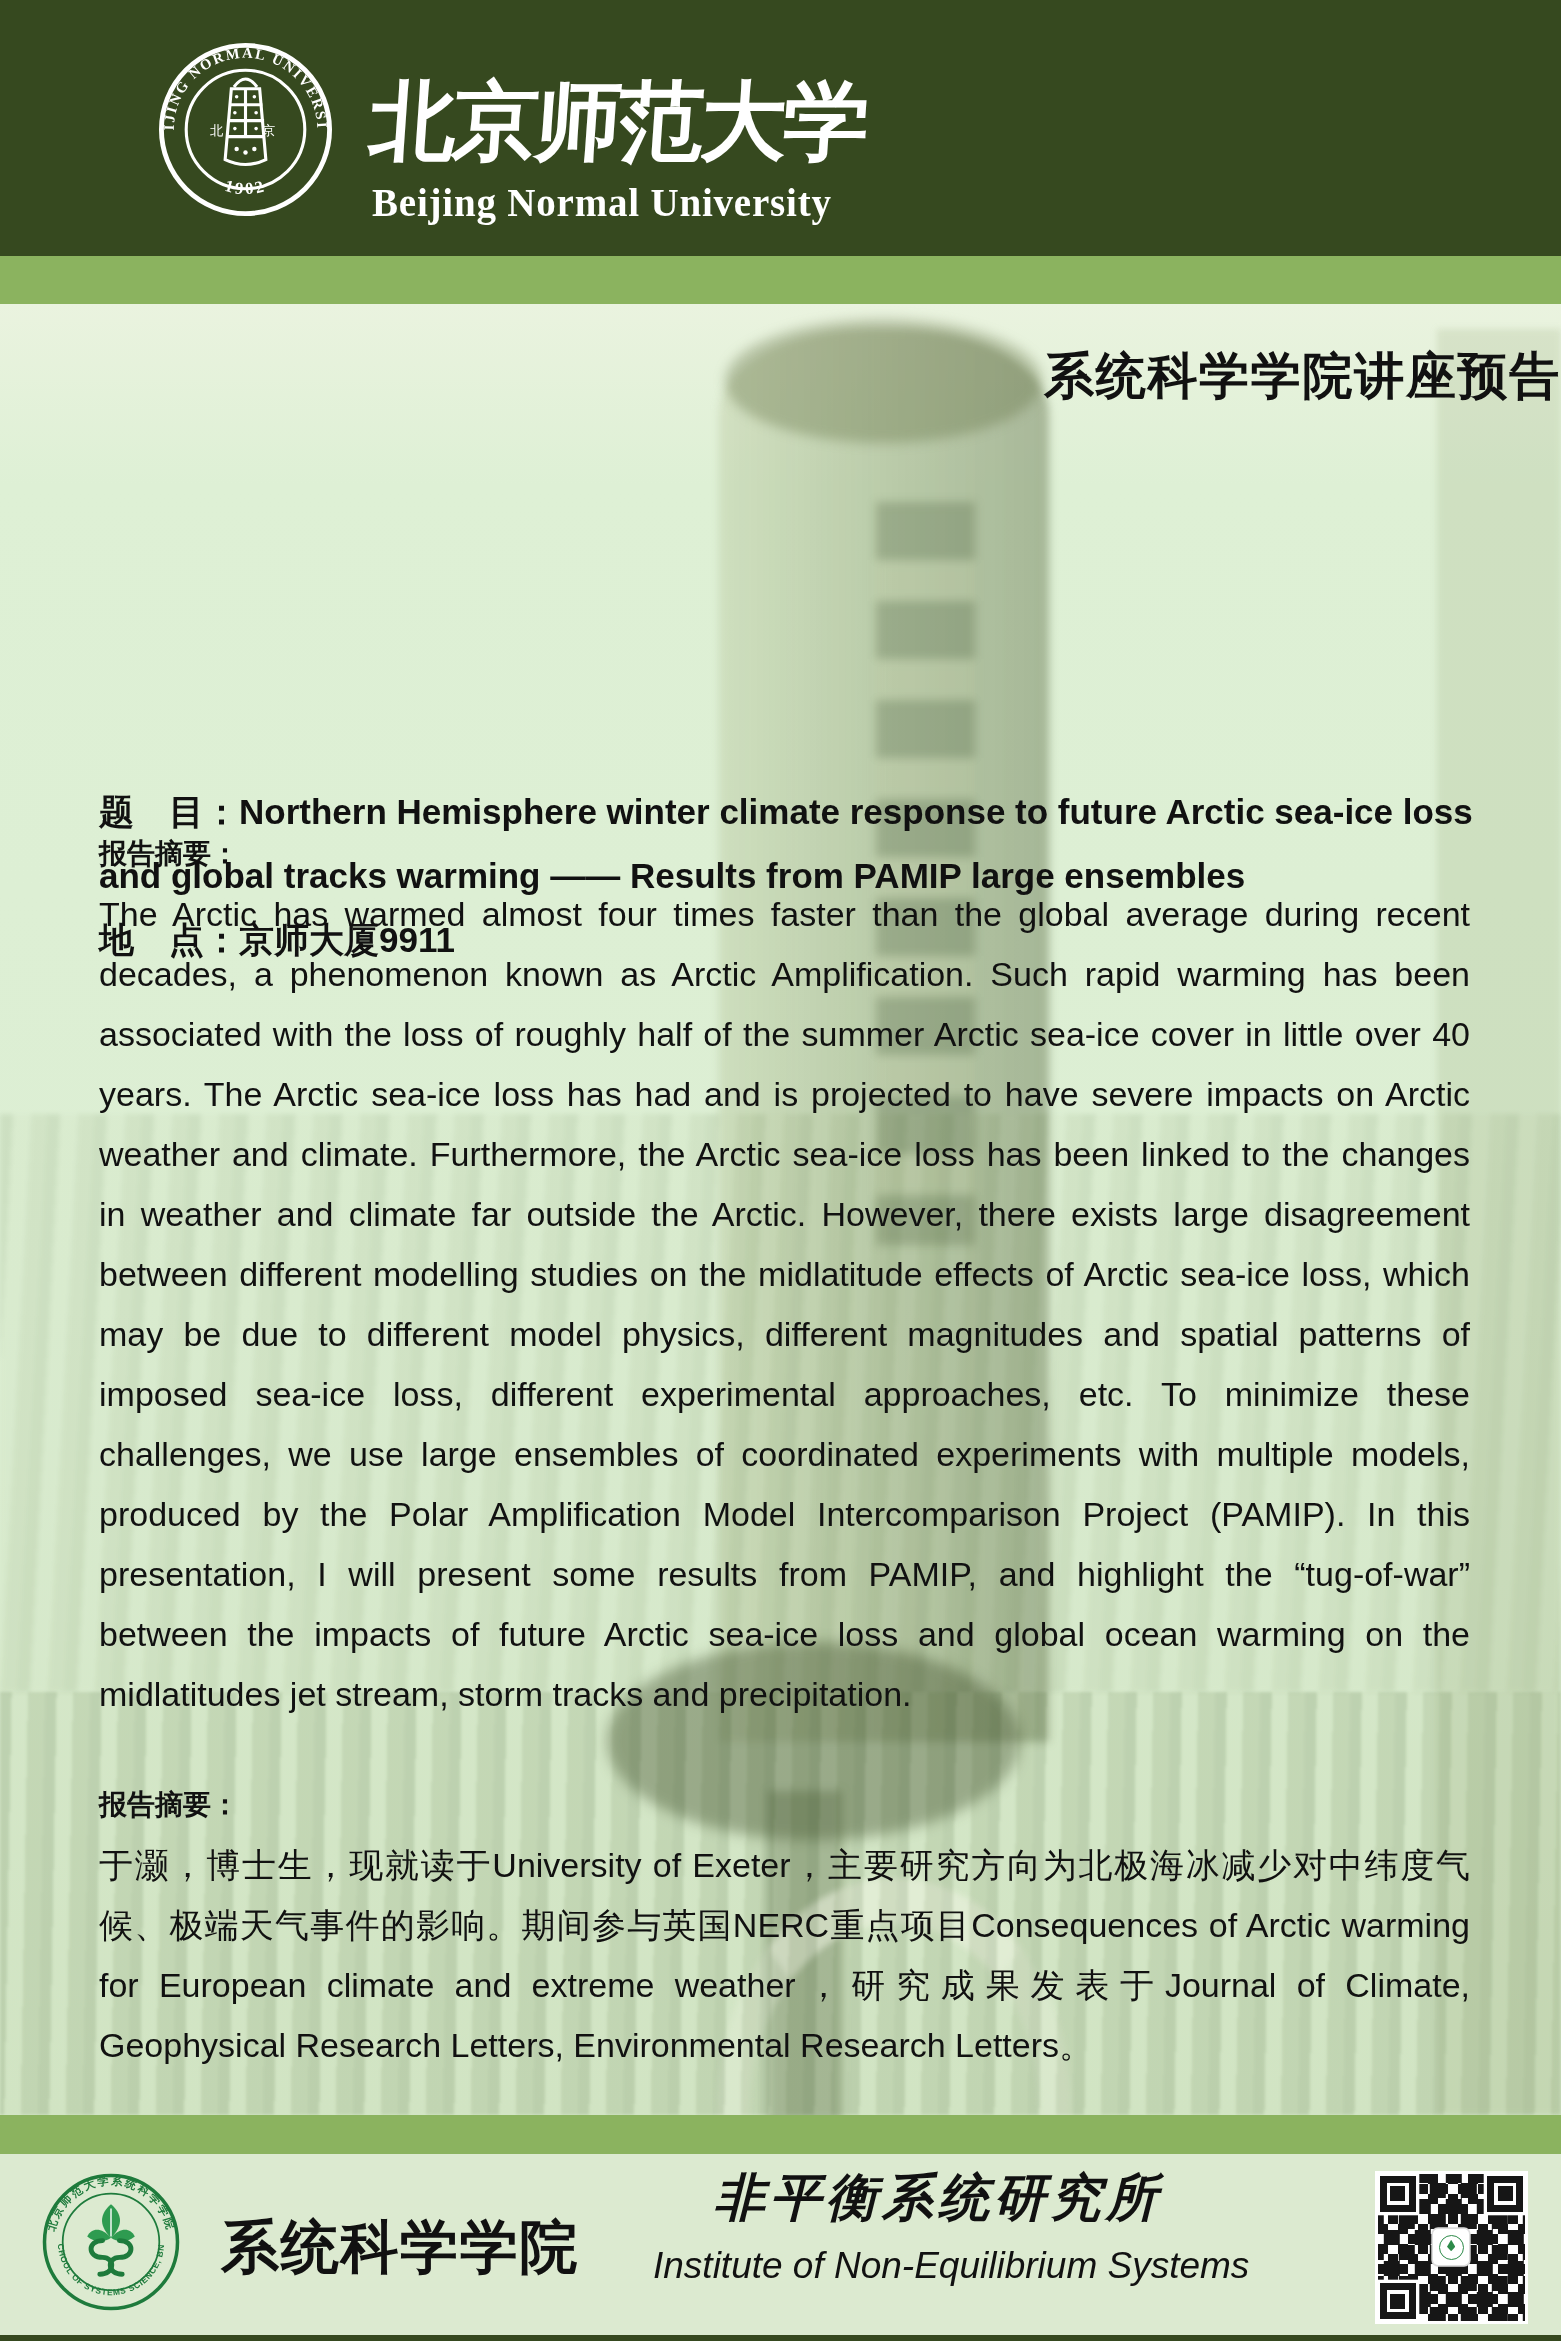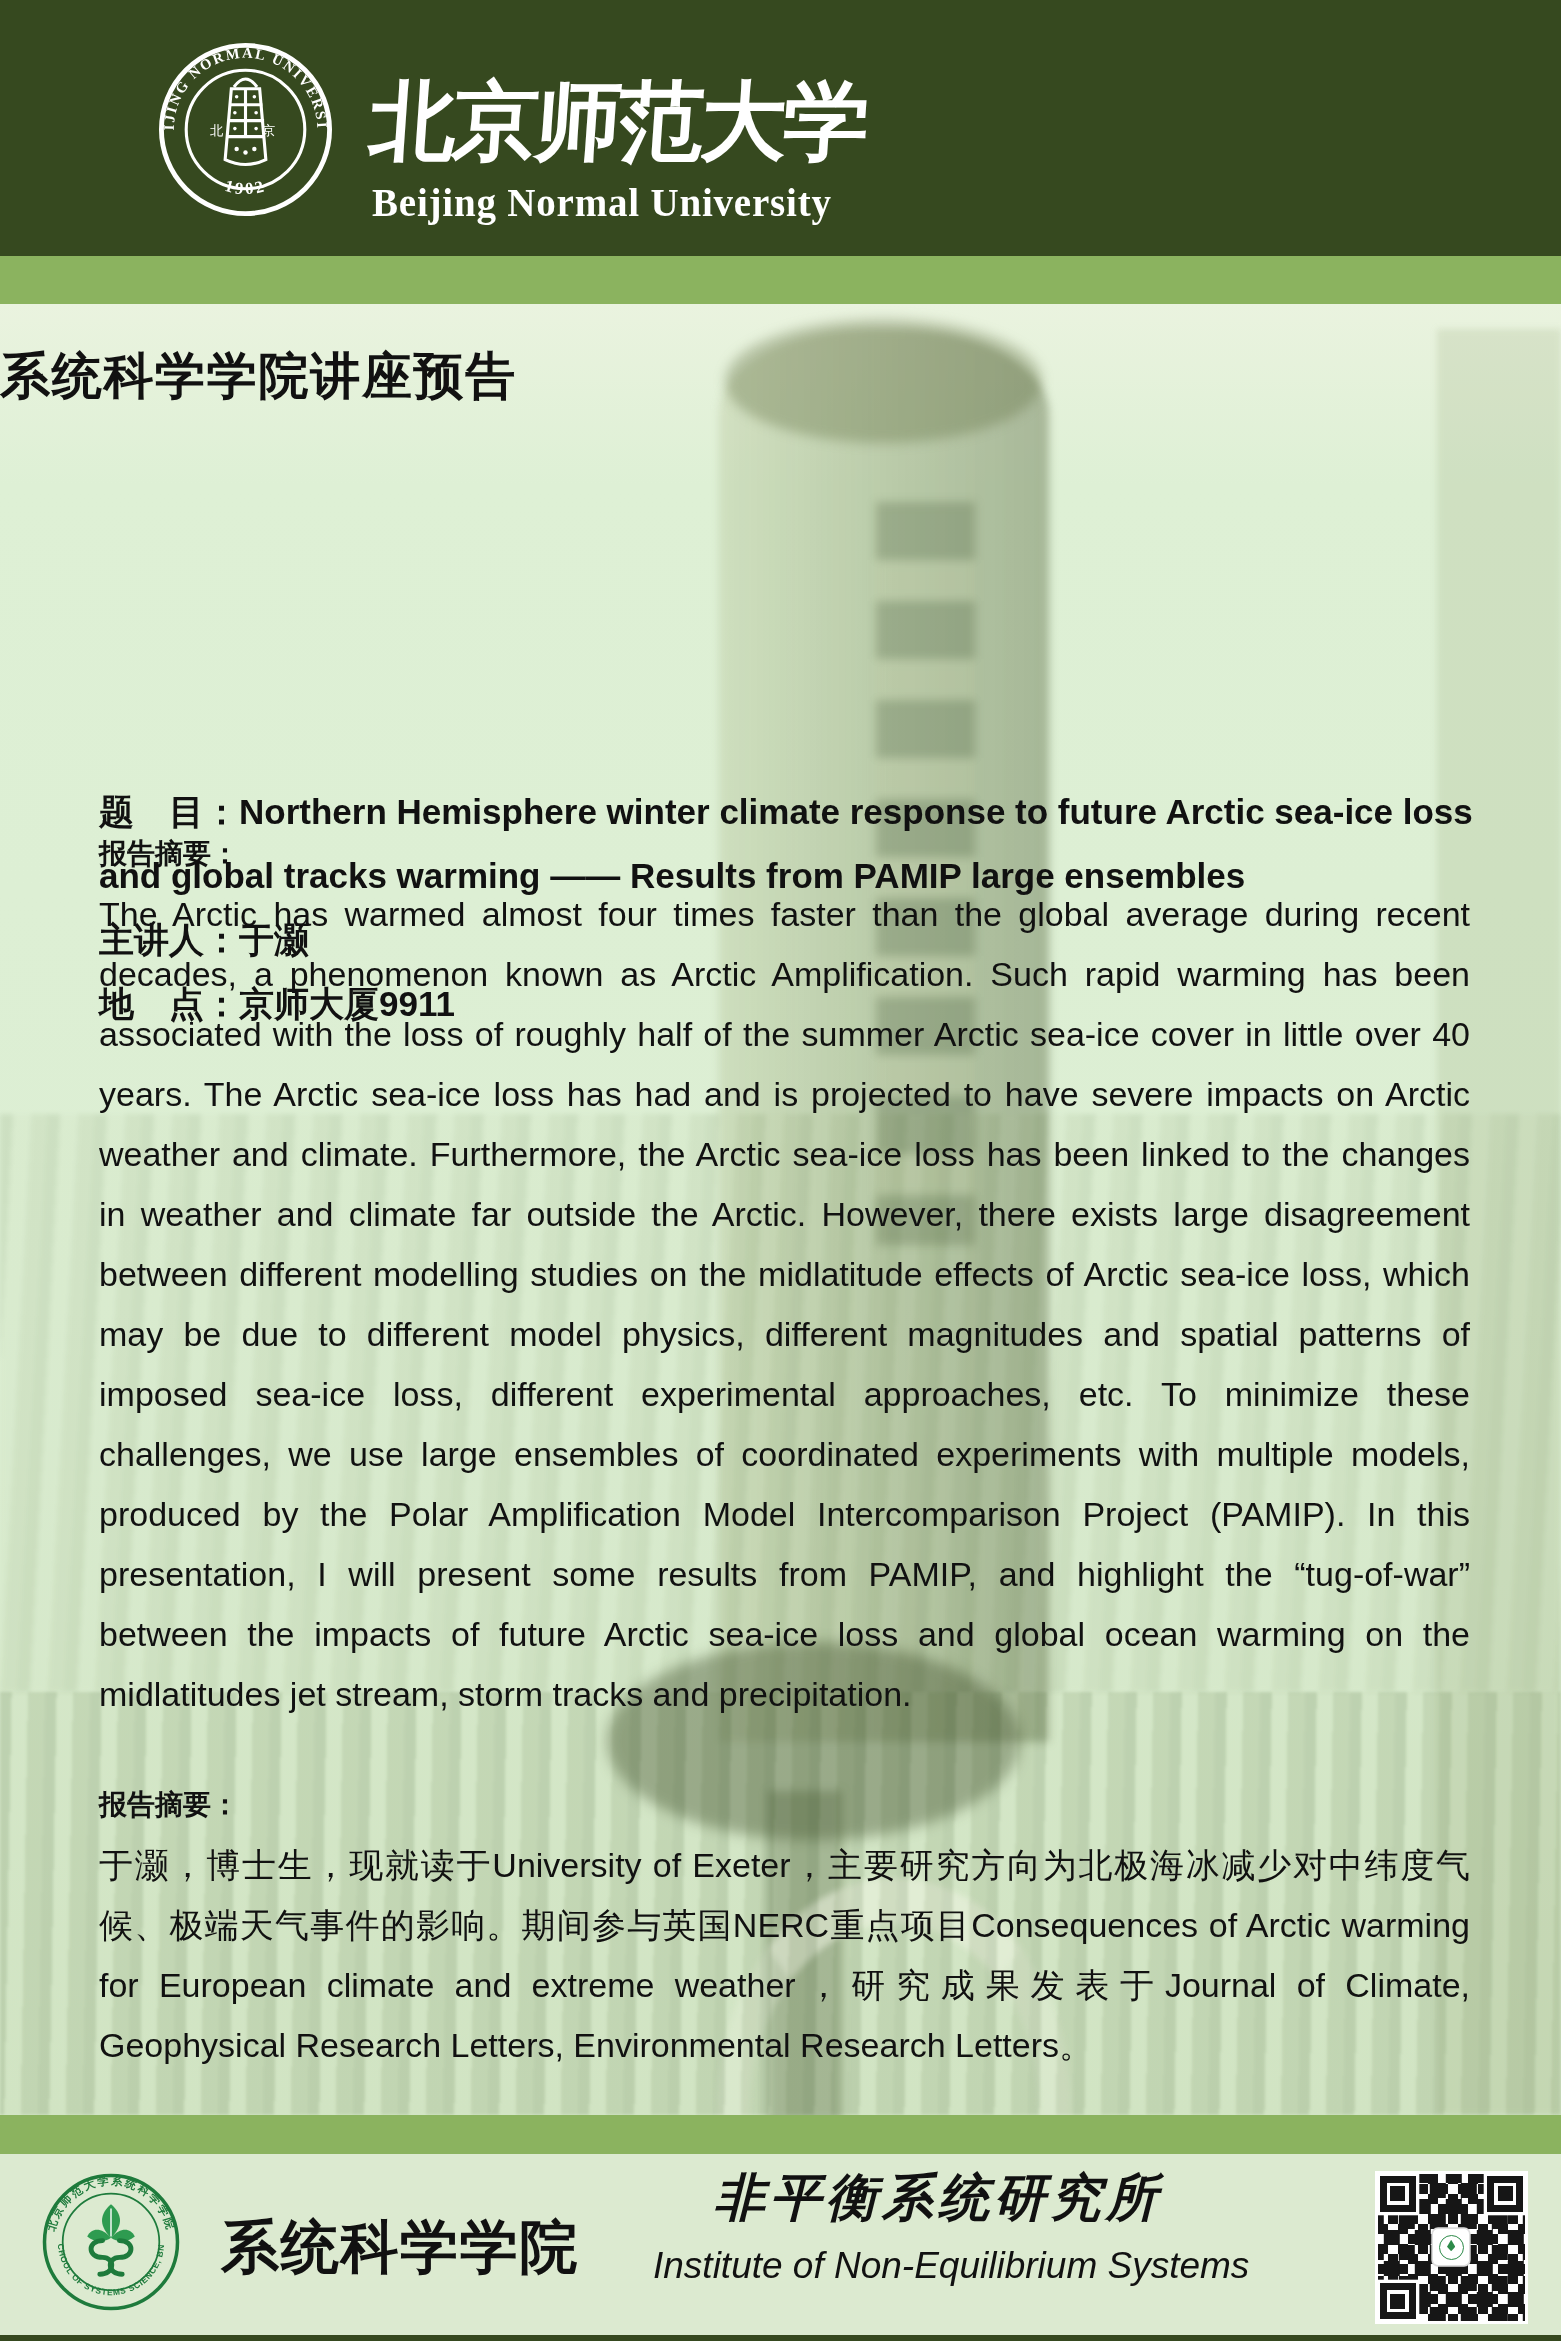--- a/index.html
+++ b/index.html
@@ -40,21 +40,21 @@
            border-top:46px solid rgba(246,249,236,.55);border-left:33px solid rgba(246,249,236,.30);
            border-right:33px solid rgba(246,249,236,.30);box-sizing:border-box;filter:blur(3.3px);}
   .ph-grass1{left:0;top:810px;width:100%;height:578px;opacity:.13;
              background:repeating-linear-gradient(93deg,rgba(90,115,60,.9) 0 13.2px,rgba(180,195,150,.5) 13.2px 31px,rgba(120,140,85,.8) 31px 47px);
              filter:blur(2.5px);}
   .ph-grass2{left:0;top:1388px;width:100%;height:423px;opacity:.22;
              background:repeating-linear-gradient(91deg,rgba(80,105,55,.9) 0 11.6px,rgba(170,188,140,.5) 11.6px 28px,rgba(105,128,75,.85) 28px 45px);
              filter:blur(1.7px);}
   .ph-right{right:0;top:25px;width:124px;height:1786px;background:rgba(140,156,104,.18);filter:blur(3.3px);}
 
-  .page-title{position:absolute;left:0;top:39px;width:100%;margin:0;text-align:left;
+  .page-title{position:absolute;left:0;top:39px;width:100%;margin:0;text-align:right;
               font-size:50px;font-weight:bold;letter-spacing:1.7px;}
   .info-block{position:absolute;left:99px;top:476px;width:1388px;font-size:35px;line-height:64px;font-weight:bold;}
   .info-block p{margin:0;}
   .info-label{font-weight:bold;margin-top:9px;}
   .text-block{position:absolute;left:99px;width:1371px;font-size:34px;line-height:60px;}
   .abstract-block{top:520px;}
   .bio-block{top:1471px;}
   .text-block h3{margin:0;font-size:28px;font-weight:bold;line-height:60px;}
   .text-block p{margin:0;text-align:justify;}
 
@@ -139,21 +139,20 @@
     <div class="ph ph-stem"></div>
     <div class="ph ph-arch"></div>
     <div class="ph ph-grass1"></div>
     <div class="ph ph-grass2"></div>
     <div class="ph ph-right"></div>
 
     <h1 class="page-title">系统科学学院讲座预告</h1>
 
     <div class="info-block">
       <p><span class="info-label">题　目：</span><span>Northern Hemisphere winter climate response to future Arctic sea-ice loss and global tracks warming —— Results from PAMIP large ensembles</span></p>
-      <p><span class="info-label">主讲人：</span><span>于灏</span></p>
       <p><span class="info-label">地　点：</span><span>京师大厦9911</span></p>
     </div>
 
     <div class="text-block abstract-block">
       <h3>报告摘要：</h3>
       <p>The Arctic has warmed almost four times faster than the global average during recent decades, a phenomenon known as Arctic Amplification. Such rapid warming has been associated with the loss of roughly half of the summer Arctic sea-ice cover in little over 40 years. The Arctic sea-ice loss has had and is projected to have severe impacts on Arctic weather and climate. Furthermore, the Arctic sea-ice loss has been linked to the changes in weather and climate far outside the Arctic. However, there exists large disagreement between different modelling studies on the midlatitude effects of Arctic sea-ice loss, which may be due to different model physics, different magnitudes and spatial patterns of imposed sea-ice loss, different experimental approaches, etc. To minimize these challenges, we use large ensembles of coordinated experiments with multiple models, produced by the Polar Amplification Model Intercomparison Project (PAMIP). In this presentation, I will present some results from PAMIP, and highlight the “tug-of-war” between the impacts of future Arctic sea-ice loss and global ocean warming on the midlatitudes jet stream, storm tracks and precipitation.</p>
     </div>
 
     <div class="text-block bio-block">
       <h3>报告摘要：</h3>

